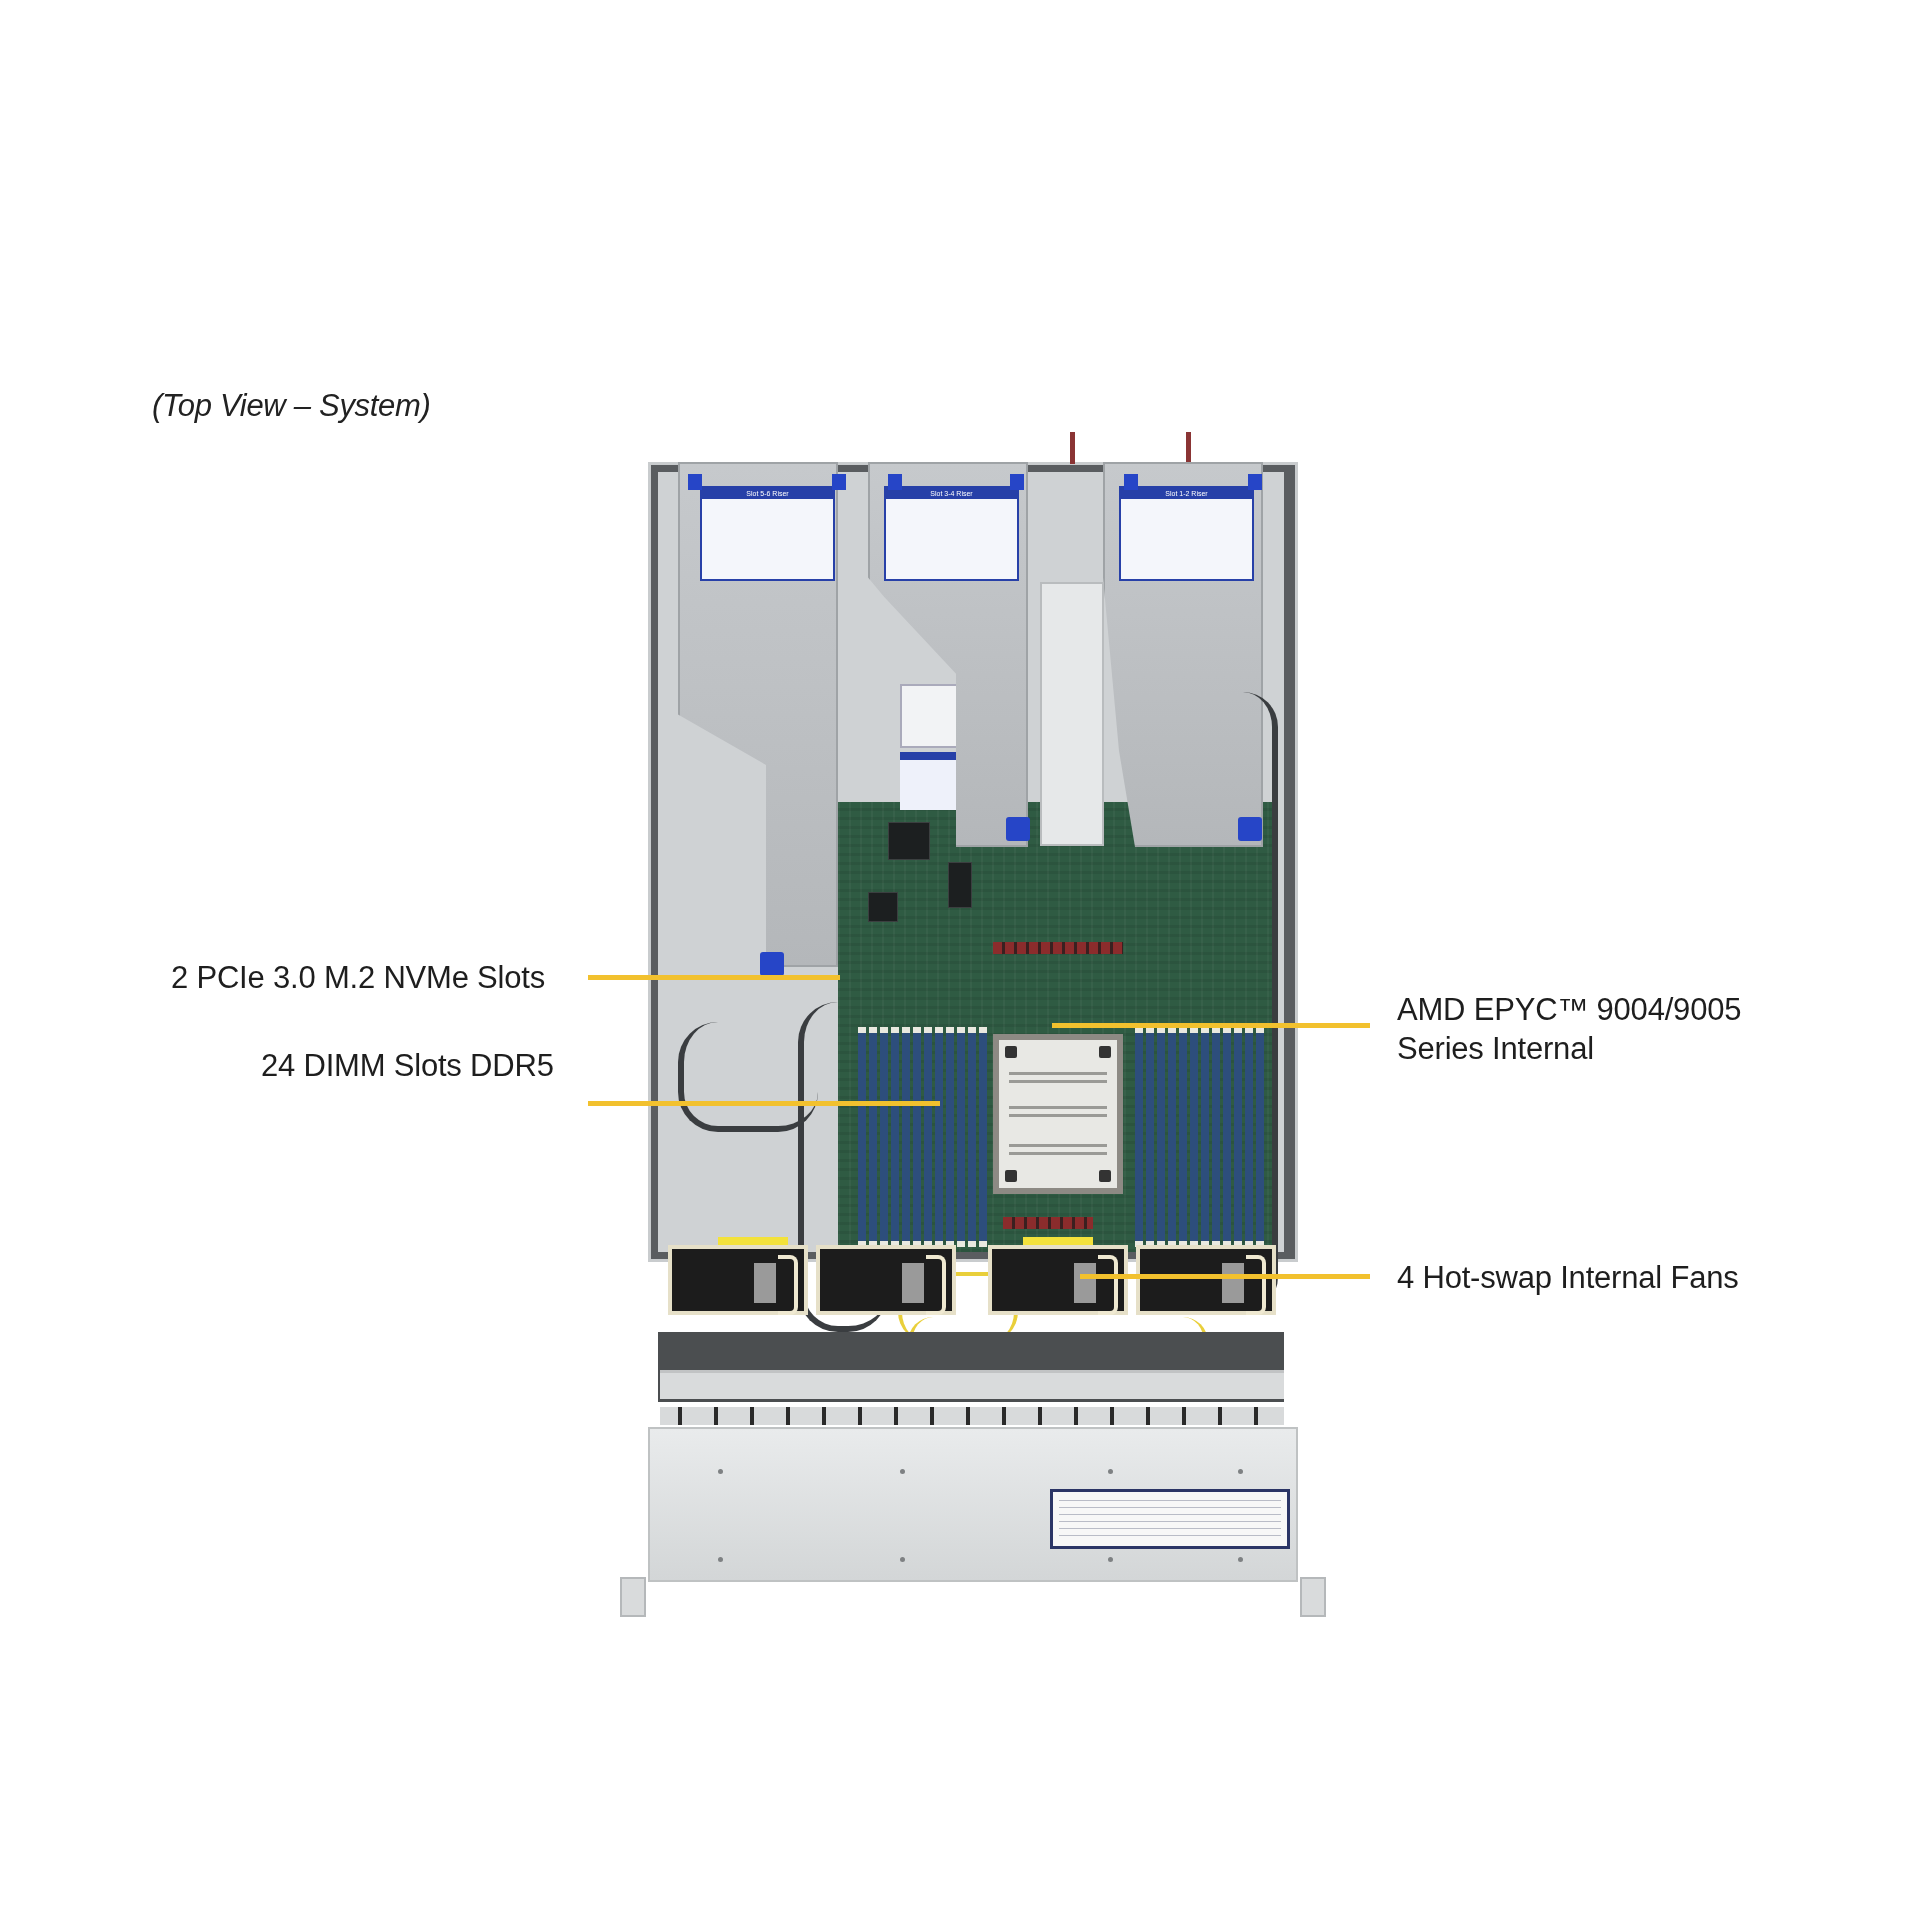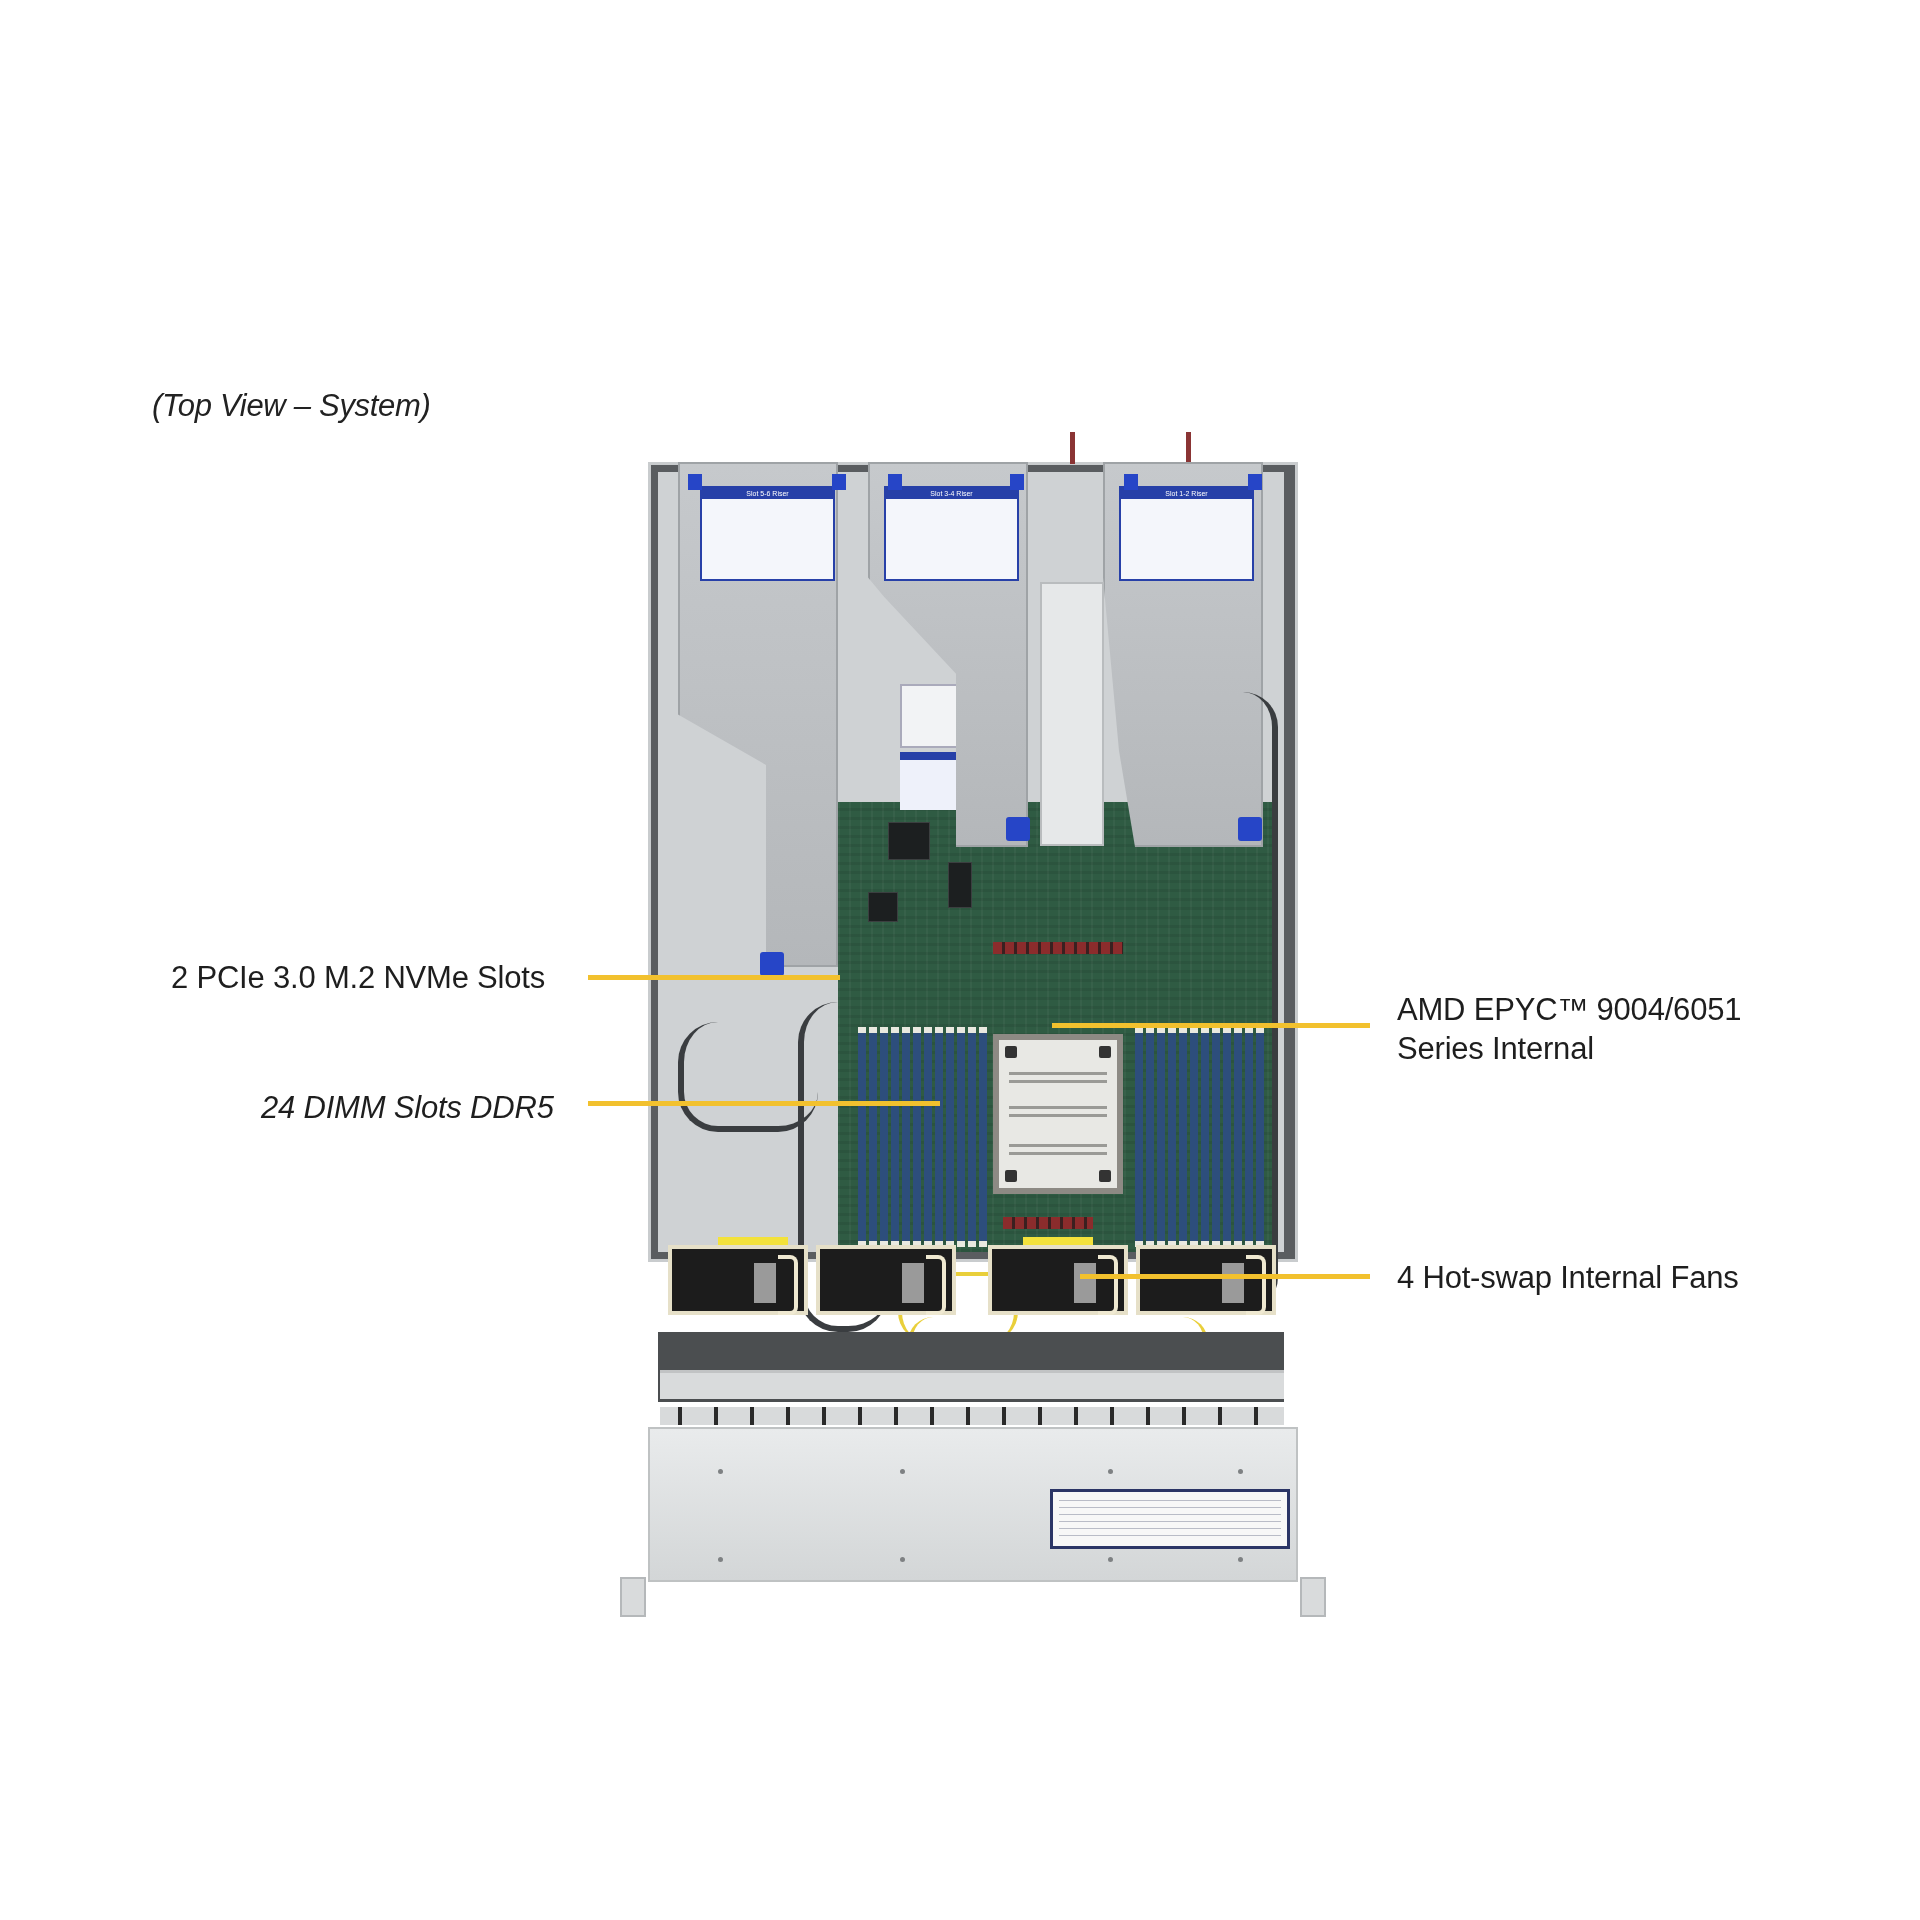--- a/index.html
+++ b/index.html
@@ -180,18 +180,18 @@
   <div class="ear" style="left:-28px;"></div>
   <div class="ear" style="left:652px;"></div>
 </div>
 
 <div class="callout" style="left:588px;top:975px;width:252px;"></div>
 <div class="callout" style="left:588px;top:1101px;width:352px;"></div>
 <div class="callout" style="left:1052px;top:1023px;width:318px;"></div>
 <div class="callout" style="left:1080px;top:1274px;width:290px;"></div>
 
 <div class="label" style="left:171px;top:958px;">2 PCIe 3.0 M.2 NVMe Slots</div>
-<div class="label" style="left:261px;top:1088px;font-style:italic;">24 DIMM Slots DDR5</div>
+<div class="label" style="left:261px;top:1046px;">24 DIMM Slots DDR5</div>
 <div class="label" style="left:1397px;top:990px;">
-  <div>AMD EPYC™ 9004/6051</div>
+  <div>AMD EPYC™ 9004/9005</div>
   <div>Series Internal</div>
 </div>
 <div class="label" style="left:1397px;top:1258px;">4 Hot-swap Internal Fans</div>
 
 </body></html>

